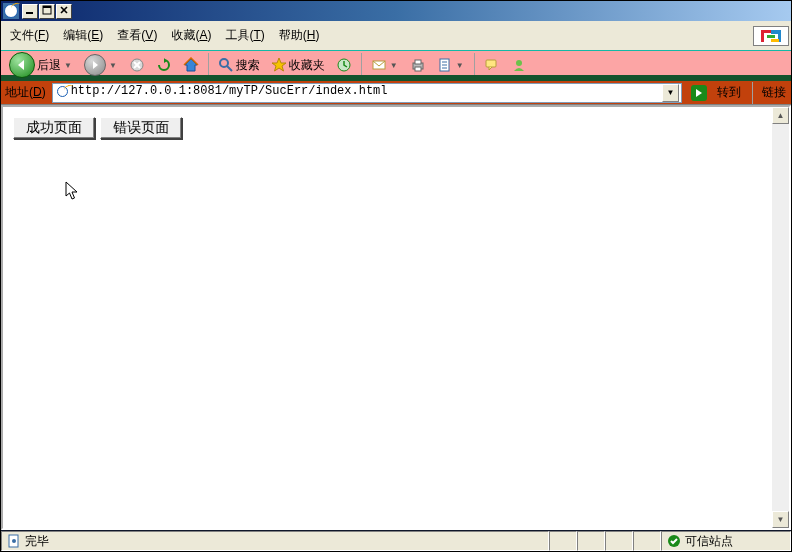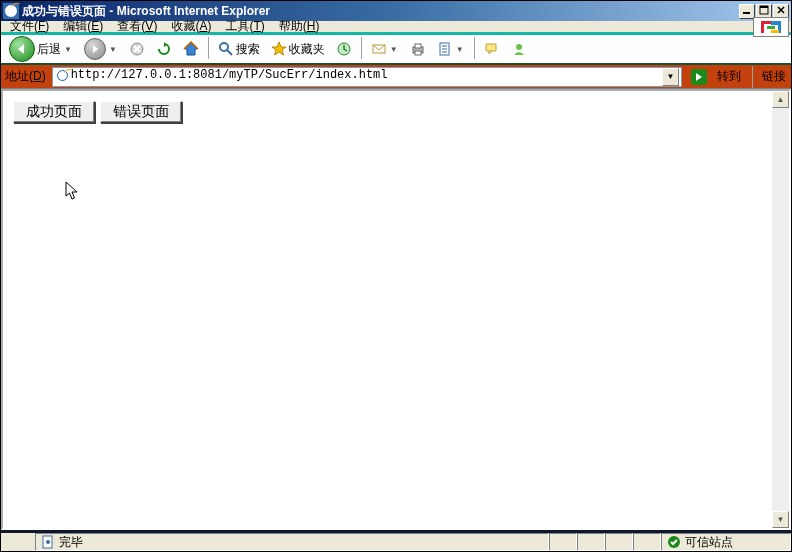--- a/index.html
+++ b/index.html
@@ -41,46 +41,46 @@
   .winbtn {
     width: 16px; height: 15px;
     background: #ece9d8;
     border: 1px solid #fff;
     border-right-color:#404040; border-bottom-color:#404040;
     font-size: 9px; line-height: 12px; text-align:center;
     color:#000;
   }
   .winbtn svg { display:block; margin:auto;}
   .menubar {
-    height: 14px;
+    height: 30px;
     display: flex;
     align-items: center;
     padding: 0 2px;
-    border-bottom: 3px solid #14b8a6;
+    border-bottom: 1px solid #14b8a6;
     background: #ece9d8;
     position: relative;
   }
   .menubar .menuitems { display:flex; flex:1;}
   .menubar .menuitem {
     padding: 2px 7px;
   }
   .menubar .menuitem u { text-decoration: underline;}
   .throbber {
     width: 36px; height: 20px;
     background: #fff;
     border: 1px solid #808080;
     display:flex;align-items:center;justify-content:center;
   }
   .toolbar {
     height: 30px;
     display: flex;
     padding: 2px 4px;
-    border-bottom: 2px solid #14532d;
+    border-bottom: 6px solid #14532d;
     gap: 3px;
-    background: #ffffff;
+    background: #fca5a5;
   }
   .tbtn {
     height: 24px;
     display:flex; align-items:center;
     padding: 0 3px;
     border: 1px solid transparent;
     gap:2px;
   }
   .tsep { width:1px; height:22px; background:#a0a0a0; margin:0 2px;}
   .icon16 { width:16px; height:16px; display:inline-flex;align-items:center;justify-content:center;}
@@ -164,23 +164,22 @@
     border:1px solid #fff;
     border-right-color:#404040;border-bottom-color:#404040;
     box-shadow: inset -1px -1px 0 #808080, 1px 1px 0 #404040;
     font-size:14px;
     padding:0 12px;
     margin-right:2px;
   }
   .statusbar {
     height:21px;
     display:flex;
-    border-top:3px solid #0f172a;
+    border-top:1px solid #0f172a;
     background:#ece9d8;
-    padding-left:34px;
   }
   .status-pane {
     border:1px solid #808080;
     border-right-color:#fff;border-bottom-color:#fff;
     display:flex;align-items:center;
     padding:0 4px; gap:3px;
     font-size:12px;
   }
   .sp-main{flex:1;}
   .sp-small{width:28px;}
@@ -206,21 +205,20 @@
 </style>
 </head>
 <body>
 
 <div class="window">
 
   <div class="titlebar">
     <span class="favicon">
         <span class="ie-e"></span>
       </span>
-    <span class="title">成功与错误页面 - Microsoft Internet Explorer</span>
     <div class="winbtns">
       <div class="winbtn">
           <svg width="10" height="10">
             <rect x="1" y="7" width="7" height="2" fill="#000"></rect>
           </svg>
         </div>
       <div class="winbtn">
           <svg width="10" height="10">
             <rect x="1" y="1" width="8" height="8" fill="none" stroke="#000"></rect>
             <rect x="1" y="1" width="8" height="2" fill="#000"></rect>

